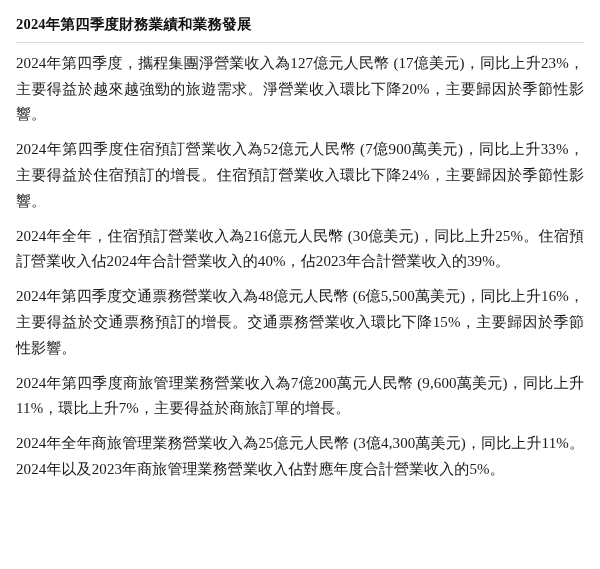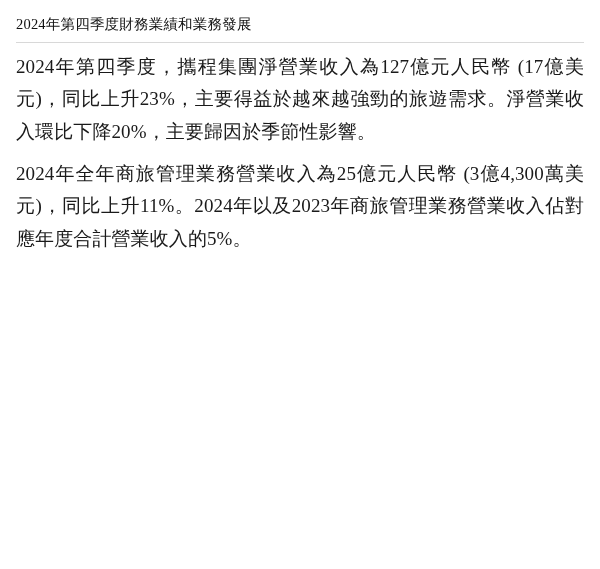--- a/index.html
+++ b/index.html
@@ -16,45 +16,49 @@
   }
   .page {
     box-sizing: border-box;
     width: 600px;
     height: 569px;
     padding: 14px 16px 0 16px;
     background: #ffffff;
   }
   .doc-title {
     font-size: 14.5px;
-    font-weight: normal;
+    font-weight: bold;
     letter-spacing: 0.2px;
     line-height: 1.5;
     margin: 0 0 4px 0;
     color: #111111;
   }
   .rule {
     border: 0;
     border-top: 1px solid #d8d8d8;
     margin: 6px 0 8px 0;
   }
   .para {
-    font-size: 19px;
+    font-size: 15px;
     line-height: 1.72;
     text-align: justify;
     text-justify: inter-ideograph;
     margin: 0 0 9px 0;
     color: #1a1a1a;
     letter-spacing: 0.1px;
   }
   .para:last-child {
     margin-bottom: 0;
   }
 </style>
 </head>
 <body>
 
 <div class="page">
   <h1 class="doc-title">2024年第四季度財務業績和業務發展</h1>
   <hr class="rule">
   <p class="para">2024年第四季度，攜程集團淨營業收入為127億元人民幣 (17億美元)，同比上升23%，主要得益於越來越強勁的旅遊需求。淨營業收入環比下降20%，主要歸因於季節性影響。</p>
+  <p class="para">2024年第四季度住宿預訂營業收入為52億元人民幣 (7億900萬美元)，同比上升33%，主要得益於住宿預訂的增長。住宿預訂營業收入環比下降24%，主要歸因於季節性影響。</p>
+  <p class="para">2024年全年，住宿預訂營業收入為216億元人民幣 (30億美元)，同比上升25%。住宿預訂營業收入佔2024年合計營業收入的40%，佔2023年合計營業收入的39%。</p>
+  <p class="para">2024年第四季度交通票務營業收入為48億元人民幣 (6億5,500萬美元)，同比上升16%，主要得益於交通票務預訂的增長。交通票務營業收入環比下降15%，主要歸因於季節性影響。</p>
+  <p class="para">2024年第四季度商旅管理業務營業收入為7億200萬元人民幣 (9,600萬美元)，同比上升11%，環比上升7%，主要得益於商旅訂單的增長。</p>
   <p class="para">2024年全年商旅管理業務營業收入為25億元人民幣 (3億4,300萬美元)，同比上升11%。2024年以及2023年商旅管理業務營業收入佔對應年度合計營業收入的5%。</p>
 </div>
 
 </body></html>

